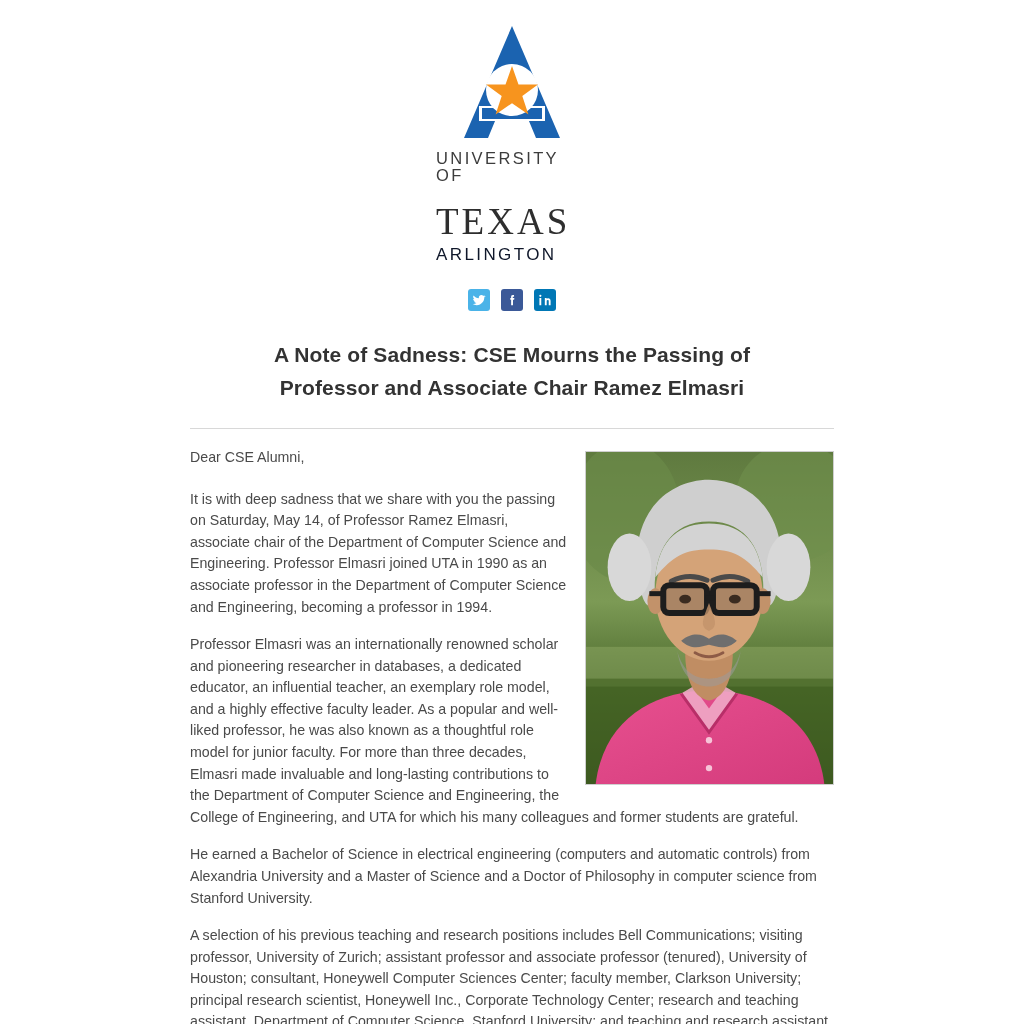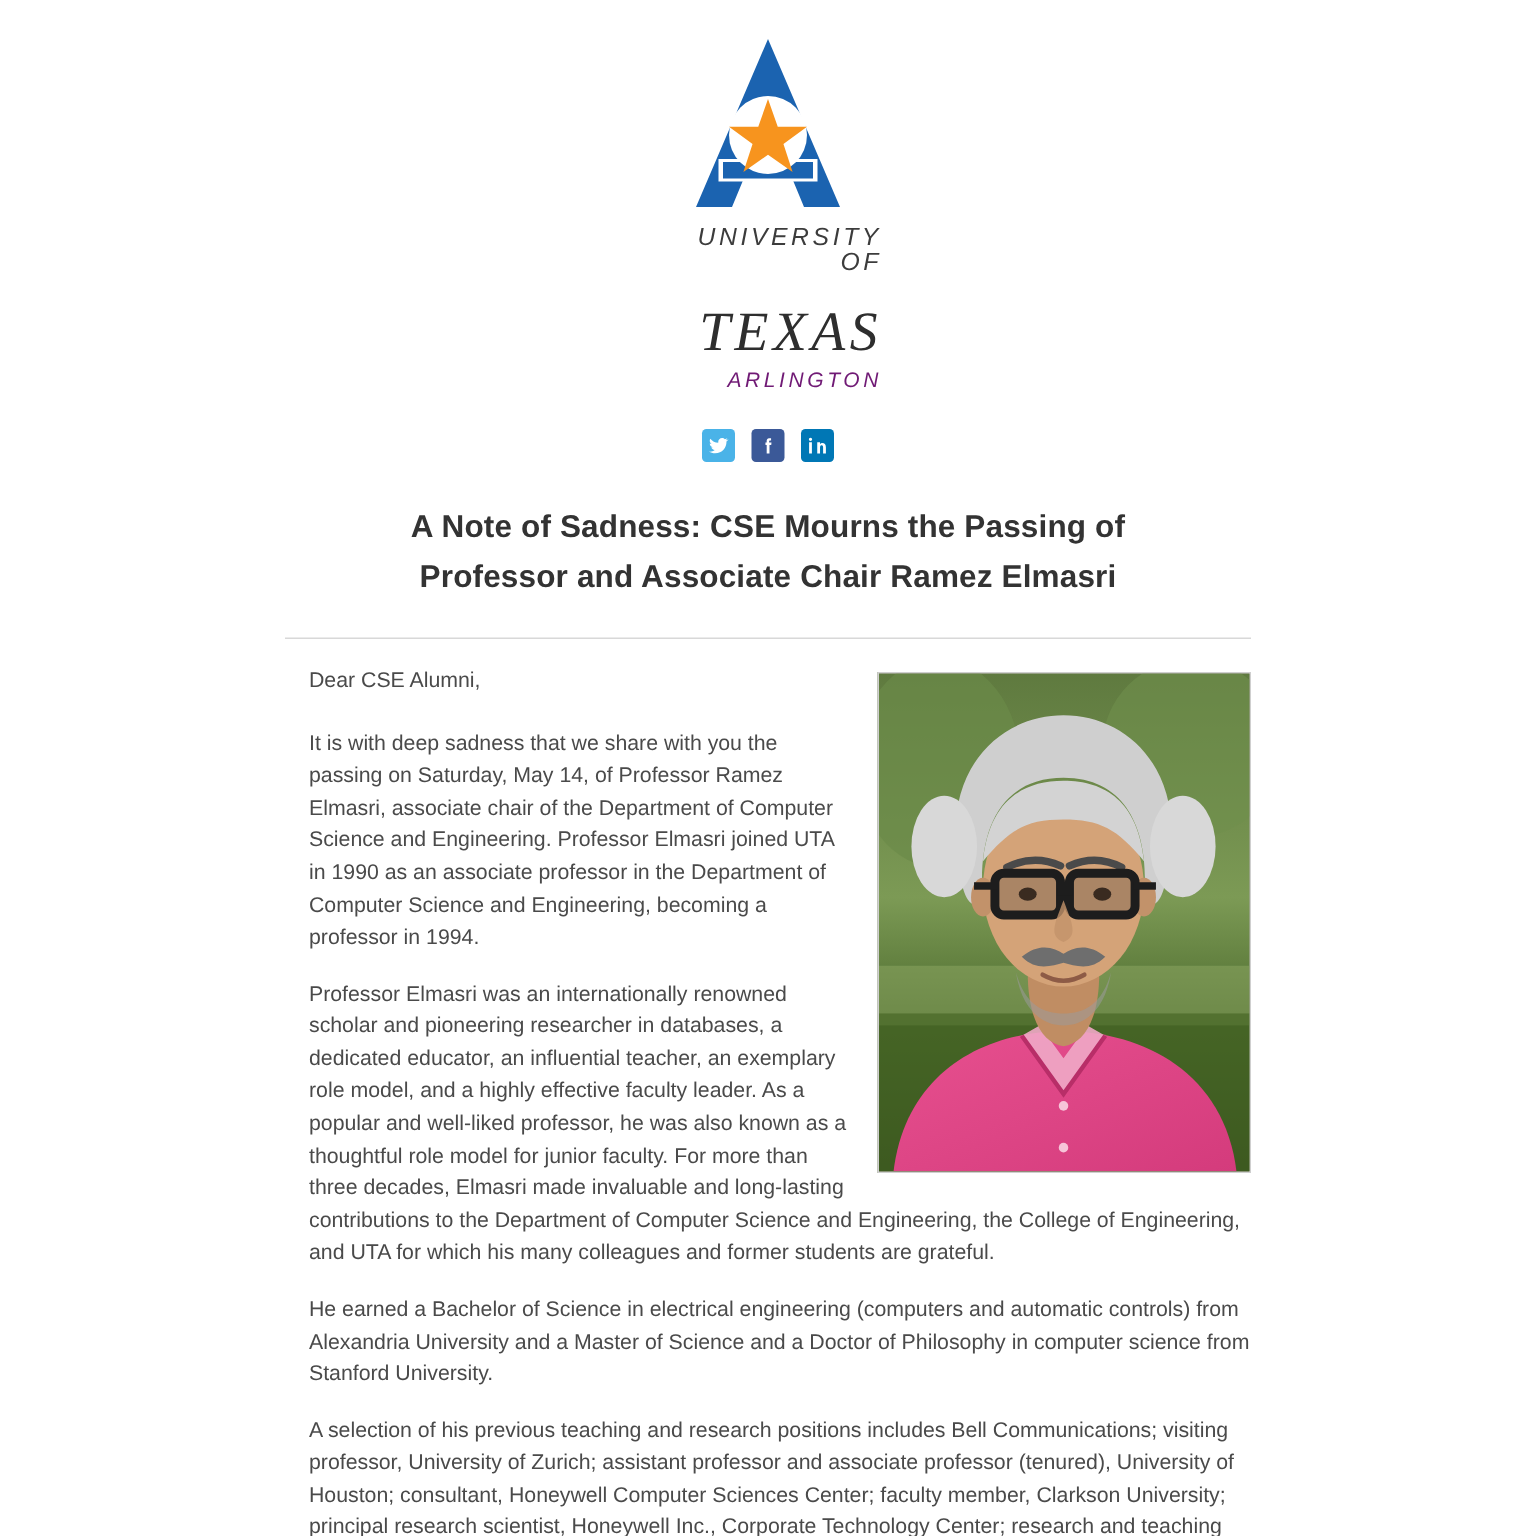--- a/index.html
+++ b/index.html
@@ -23,22 +23,21 @@
   }
 
   
   .logo-wrap {
     padding-top: 22px;
     display: flex;
     justify-content: center;
   }
   .logo {
     width: 152px;
-    text-align: right;
-    font-style: italic;
+    text-align: left;
   }
   .logo-mark {
     width: 100%;
     height: 122px;
     display: block;
   }
   .logo-text {
     margin-top: 6px;
     color: #333333;
     line-height: 1.0;
@@ -51,24 +50,24 @@
   }
   .logo-line2 {
     font-size: 37px;
     letter-spacing: 3px;
     font-family: "Liberation Serif", serif;
     font-weight: 400;
     color: #2e2e2e;
     margin-top: 20px;
   }
   .logo-line3 {
-    font-size: 14px;
+    font-size: 17px;
     letter-spacing: 2.4px;
     margin-top: 6px;
-    color: #701a75;
+    color: #0f172a;
   }
 
   
   .social {
     margin-top: 26px;
     display: flex;
     justify-content: center;
     gap: 11px;
   }
   .social a {
@@ -107,21 +106,21 @@
   
   .body-wrap {
     width: 644px;
     margin: 0 auto;
     padding-top: 18px;
     color: #4a4a4a;
     font-size: 14.2px;
     line-height: 1.52;
   }
   .body-wrap p {
-    margin: 0 0 16px 16px;
+    margin: 0 0 16px 0;
   }
   .salutation { margin-bottom: 20px !important; }
 
   .photo {
     float: right;
     width: 249px;
     height: 334px;
     margin: 4px 0 10px 18px;
     border: 1px solid #cfcfcf;
     overflow: hidden;

